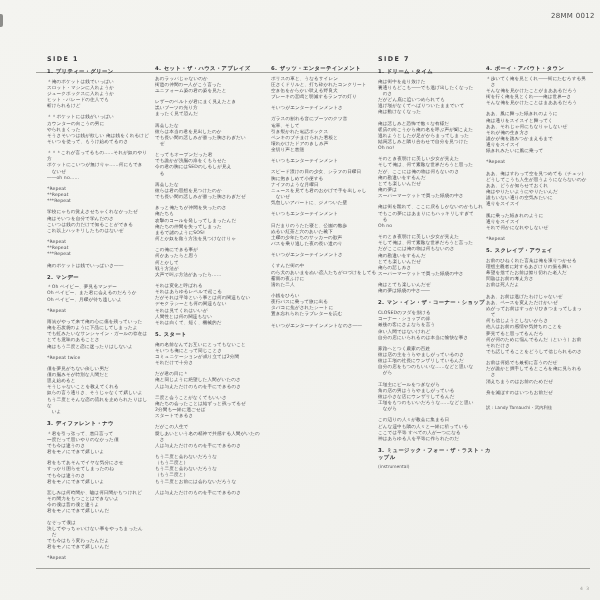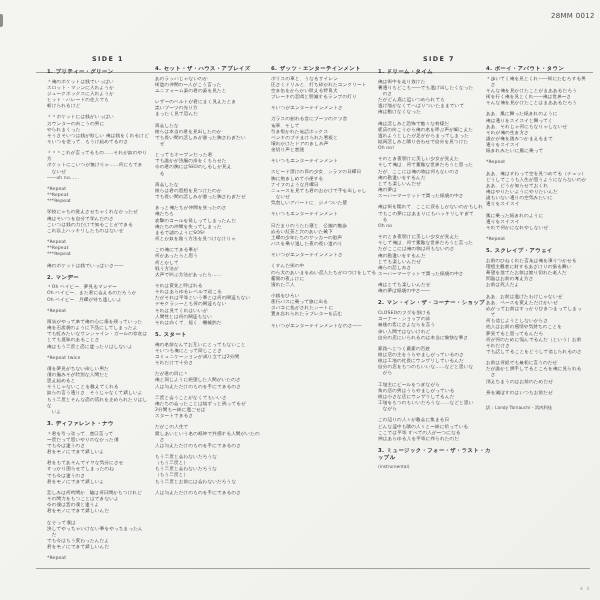--- a/index.html
+++ b/index.html
@@ -29,21 +29,21 @@
   }
   .col { position: absolute; }
   .col .ln {
     font-size: 4.6px; line-height: 6.15px;
     white-space: pre-wrap; letter-spacing: 0.1px; color: #4a4a50;
   }
   .blk { margin: 0; }
   .blk.lines { margin-bottom: 5px; }
   .blk.side {
     font-size: 6.4px; font-weight: bold; letter-spacing: 1.4px;
-    color: #38383c; margin-bottom: 3px; margin-left: 45px;
+    color: #38383c; margin-bottom: 3px;
   }
   .blk.title {
     font-size: 5.3px; font-weight: bold; letter-spacing: 0.4px;
     color: #303034; margin: 5px 0 4px; line-height: 6.6px;
   }
   .blk.note { font-size: 4.4px; color: #5a5a5e; margin-bottom: 5px; }
   .blk.credit { font-size: 4.4px; color: #56565a; margin-top: 9px; }
   .col-0 { left: 47px;  top: 55px; width: 103px; }
   .col-1 { left: 155px; top: 60px; width: 124px; }
   .col-2 { left: 271px; top: 60px; width: 118px; }

